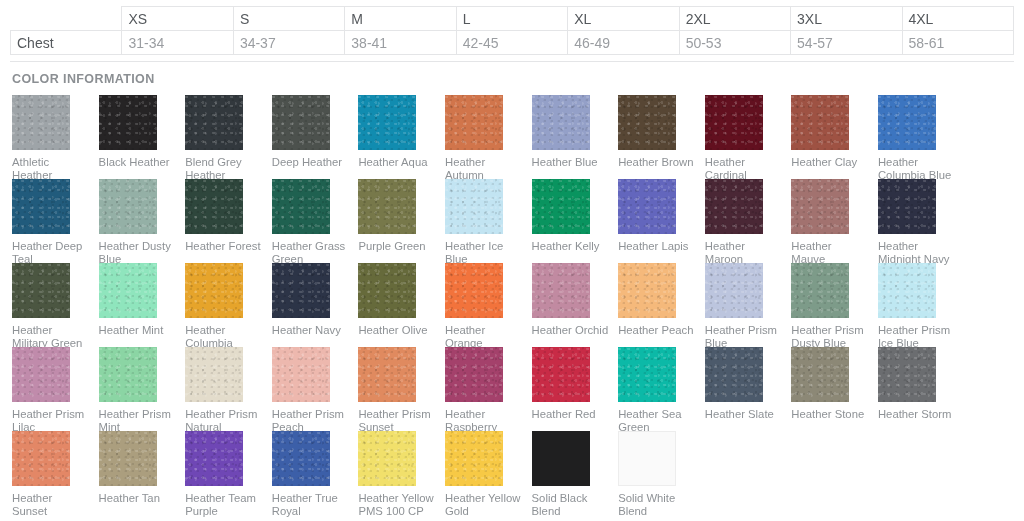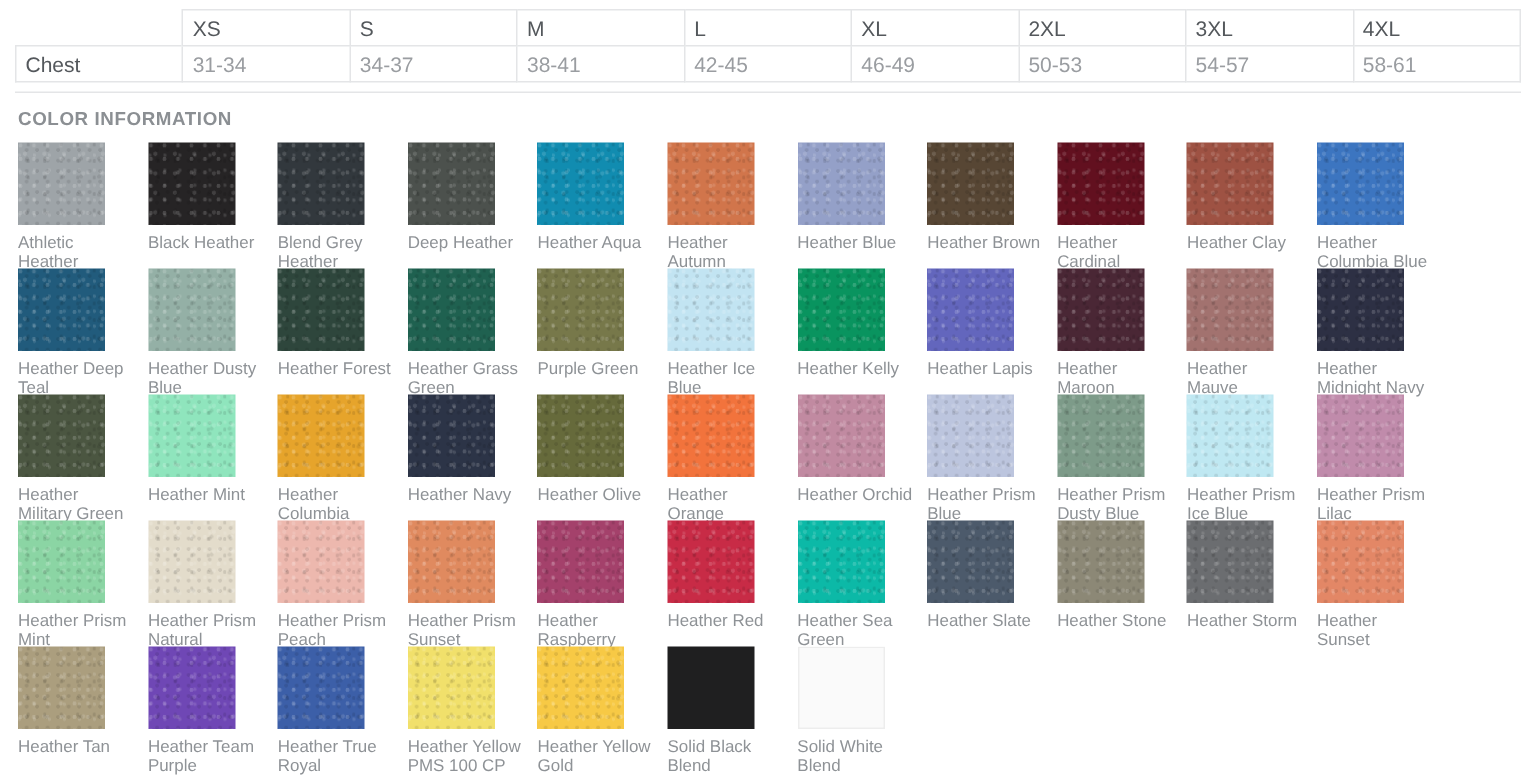--- a/index.html
+++ b/index.html
@@ -245,20 +245,24 @@
       </div>
       <div class="swatch-cell">
         <span class="swatch-chip" style="background-color: rgb(242, 115, 60);"></span>
         <div class="swatch-label">Heather Orange</div>
       </div>
       <div class="swatch-cell">
         <span class="swatch-chip" style="background-color: rgb(193, 138, 161);"></span>
         <div class="swatch-label">Heather Orchid</div>
       </div>
       <div class="swatch-cell">
+        <span class="swatch-chip" style="background-color: rgb(245, 185, 123);"></span>
+        <div class="swatch-label">Heather Peach</div>
+      </div>
+      <div class="swatch-cell">
         <span class="swatch-chip" style="background-color: rgb(188, 197, 222);"></span>
         <div class="swatch-label">Heather Prism Blue</div>
       </div>
       <div class="swatch-cell">
         <span class="swatch-chip" style="background-color: rgb(125, 155, 137);"></span>
         <div class="swatch-label">Heather Prism Dusty Blue</div>
       </div>
       <div class="swatch-cell">
         <span class="swatch-chip" style="background-color: rgb(191, 232, 242);"></span>
         <div class="swatch-label">Heather Prism Ice Blue</div>

